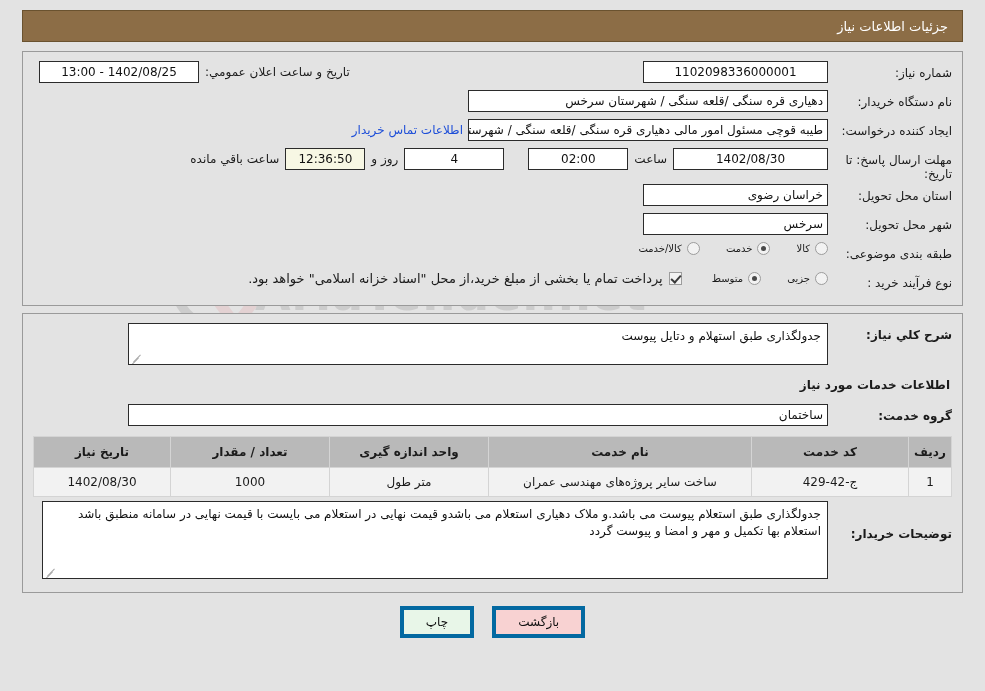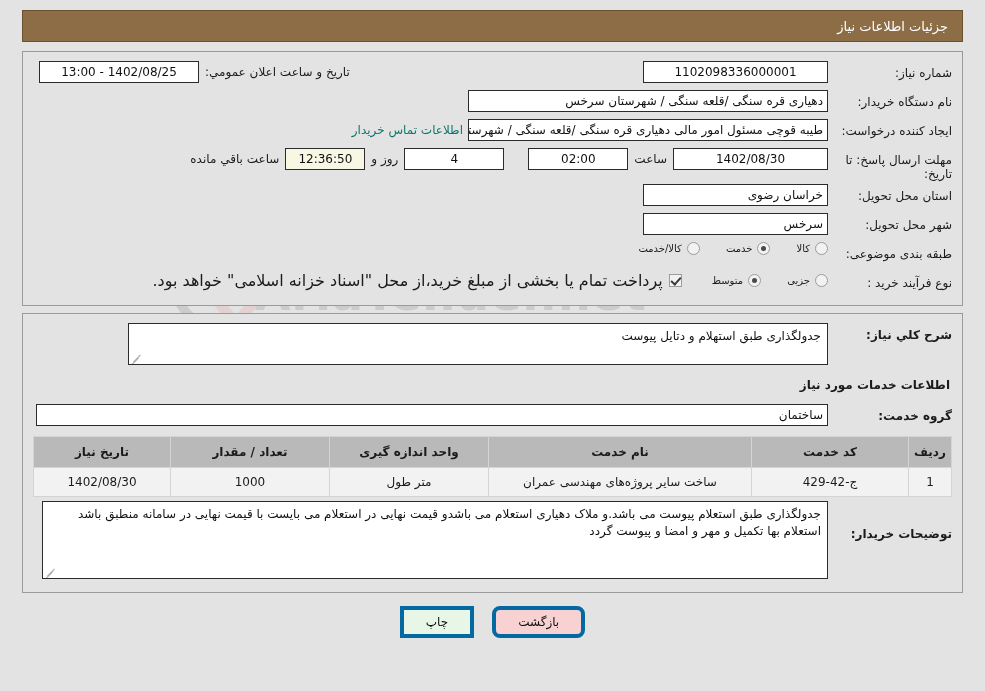--- a/index.html
+++ b/index.html
@@ -144,21 +144,21 @@
   }
 
   .inline-label {
     font-size: 12px;
     color: #1b1b1b;
     padding: 0 6px;
     white-space: nowrap;
   }
   .link-blue {
     font-size: 12px;
-    color: #0f766e;
+    color: #1d4ed8;
     text-decoration: none;
     white-space: nowrap;
     padding: 0 5px;
   }
 
   
   .radio-group {
     display: flex;
     align-items: center;
     gap: 0;
@@ -212,21 +212,21 @@
     position: absolute;
     left: 3px;
     top: 0px;
     width: 4px;
     height: 8px;
     border: solid #3a3a3a;
     border-width: 0 2px 2px 0;
     transform: rotate(42deg);
   }
   .note-text {
-    font-size: 16px;
+    font-size: 13px;
     color: #1b1b1b;
     white-space: nowrap;
   }
 
   
   .tarea {
     background: #ffffff;
     border: 1px solid #2b2b2b;
     font-size: 12px;
     color: #111;
@@ -310,21 +310,21 @@
   .btn {
     border: 4px solid #0369a1;
     font-size: 12px;
     color: #111;
     padding: 4px 22px;
     cursor: pointer;
     font-family: "DejaVu Sans", "Liberation Sans", sans-serif;
     line-height: 16px;
   }
   .btn-print { background: #e8f6e8; }
-  .btn-back  { background: #f8d2d2; border-radius: 8px; }
+  .btn-back  { background: #f8d2d2; }
 </style>
 </head>
 <body>
 
 <div class="watermark">
   <svg class="wm-shield" viewBox="0 0 96 112">
     <path d="M48 4 L90 20 V58 C90 84 70 100 48 108 C26 100 6 84 6 58 V20 Z" fill="none" stroke="#9a9a9a" stroke-width="9"></path>
   </svg>
   <svg class="wm-swoosh" viewBox="0 0 78 60">
     <path d="M4 6 L39 52 L74 6" fill="none" stroke="#e3a9ad" stroke-width="11" stroke-linecap="round"></path>
@@ -446,21 +446,21 @@
           </span>
       </div>
     </div>
   </div>
 
   <div class="section-head">اطلاعات خدمات مورد نیاز</div>
 
   <div class="frow">
     <div class="flabel" style="font-weight:bold;">گروه خدمت:</div>
     <div class="fbody">
-      <div class="tbox rtl-start" style="width:792px;">ساختمان</div>
+      <div class="tbox rtl-start" style="width:700px;">ساختمان</div>
     </div>
   </div>
 
   <table class="tbl">
     <thead>
       <tr>
         <th class="col-row">ردیف</th>
         <th class="col-code">کد خدمت</th>
         <th class="col-name">نام خدمت</th>
         <th class="col-unit">واحد اندازه گیری</th>

